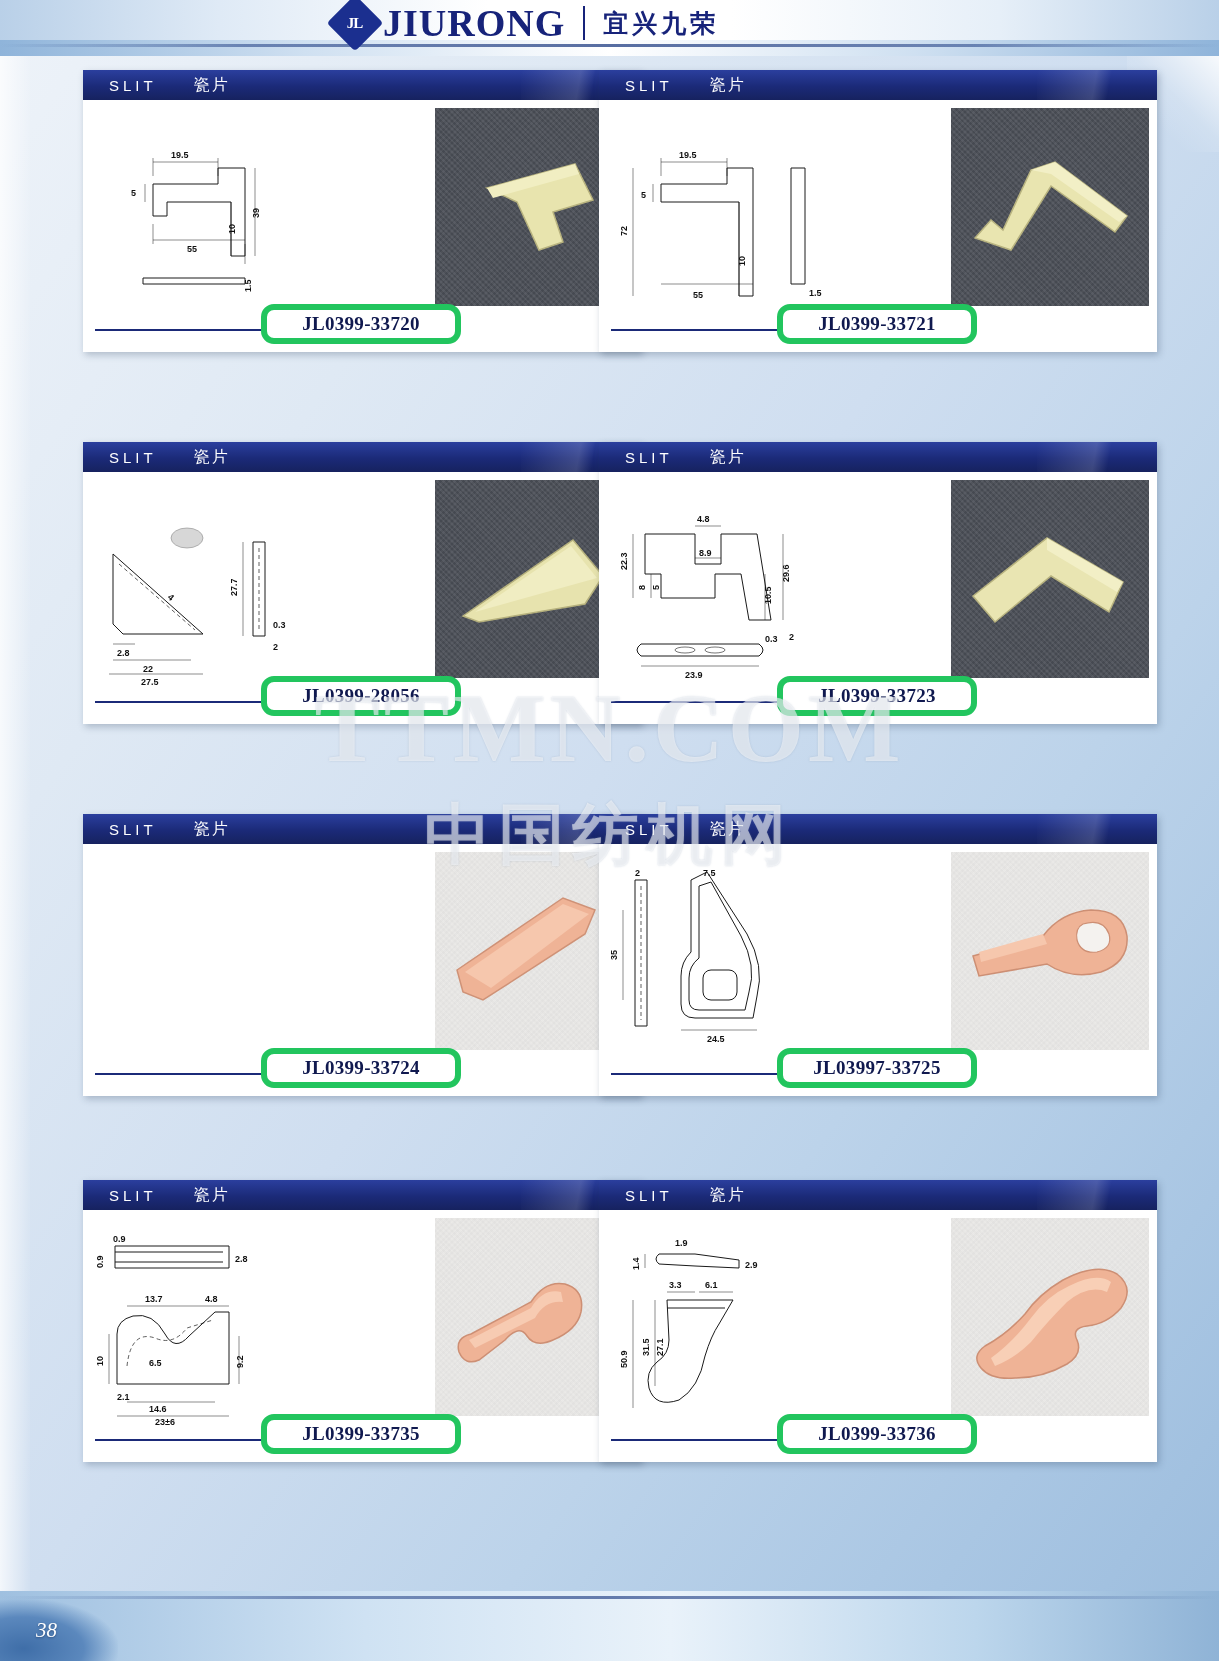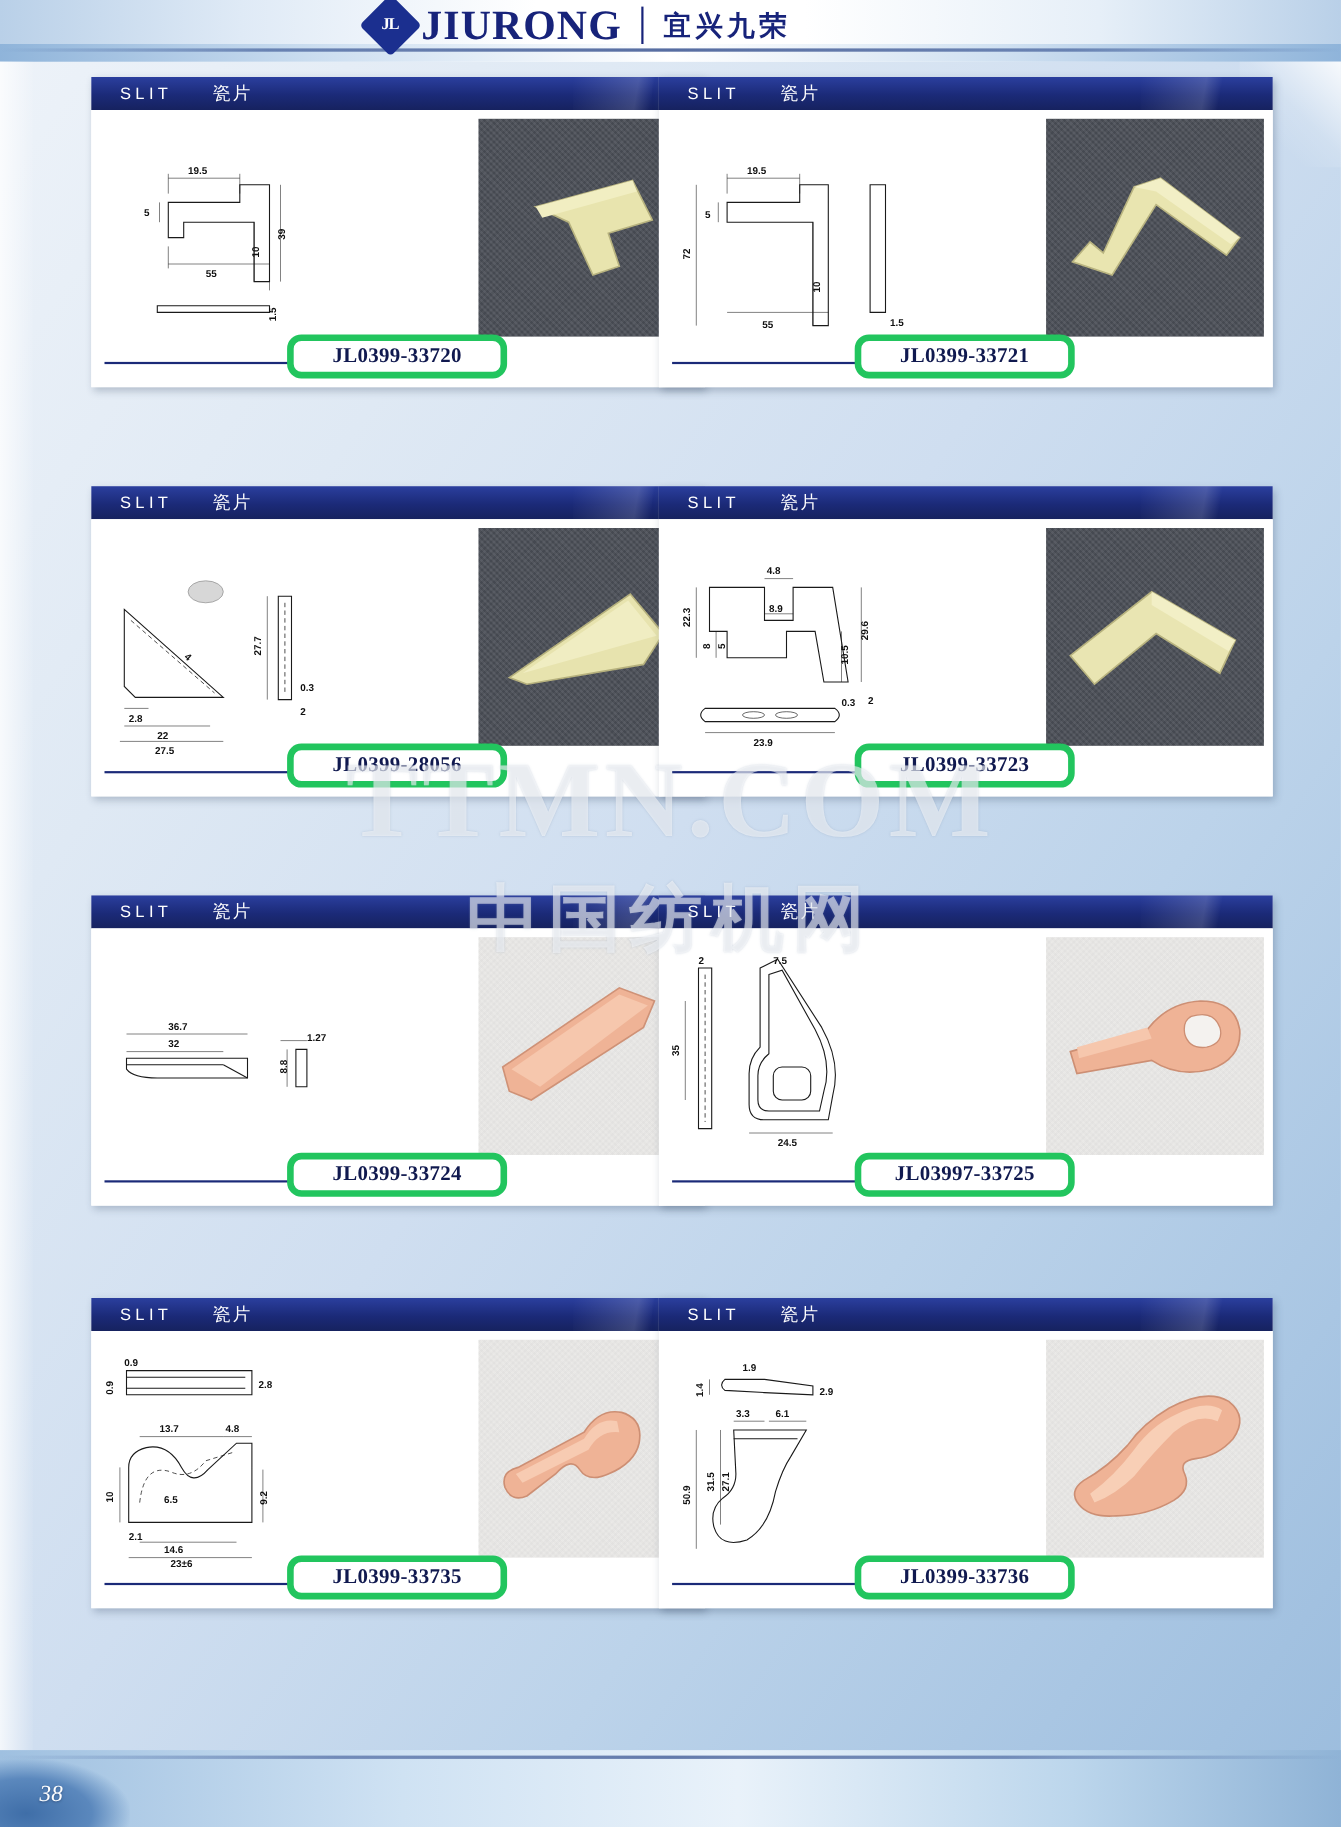--- a/index.html
+++ b/index.html
@@ -436,36 +436,20 @@
       </div>
     </div>
   </div>
 
   <div class="card" style="left:83px; top:758px;">
     <div class="card-title">
       <span class="slit">SLIT</span>
       <span class="cn">瓷片</span>
     </div>
     <div class="card-body">
-      <div class="drawing">
-        <svg class="dwg" viewBox="0 0 250 210">
-          <line class="dim" x1="32" y1="90" x2="142" y2="90"></line>
-          <text x="70" y="86">36.7</text>
-          <line class="dim" x1="32" y1="106" x2="120" y2="106"></line>
-          <text x="70" y="102">32</text>
-          <path class="ln" d="M32 112 L142 112 L142 130 L60 130 Q38 130 32 122 Z"></path>
-          <line class="ln" x1="32" y1="118" x2="120" y2="118"></line>
-          <path class="ln" d="M120 118 L142 130"></path>
-          <path class="ln" d="M186 104 L196 104 L196 138 L186 138 Z"></path>
-          <line class="dim" x1="172" y1="96" x2="196" y2="96"></line>
-          <text x="196" y="96">1.27</text>
-          <line class="dim" x1="178" y1="104" x2="178" y2="138"></line>
-          <text x="178" y="126" transform="rotate(-90 178 126)">8.8</text>
-        </svg>
-      </div>
       <div class="photo light">
         <svg viewBox="0 0 198 198" style="width:100%;height:100%">
           <path d="M22 118 L128 46 L160 58 L150 82 L48 148 L28 140 Z" fill="#efb396" stroke="#cf9277" stroke-width="1.5"></path>
           <path d="M30 120 L128 52 L154 62 L56 136 Z" fill="#f6c7ad"></path>
         </svg>
       </div>
       <div class="code-line"></div>
       <div class="code-plate">
         <span>JL0399-33724</span>
       </div>

